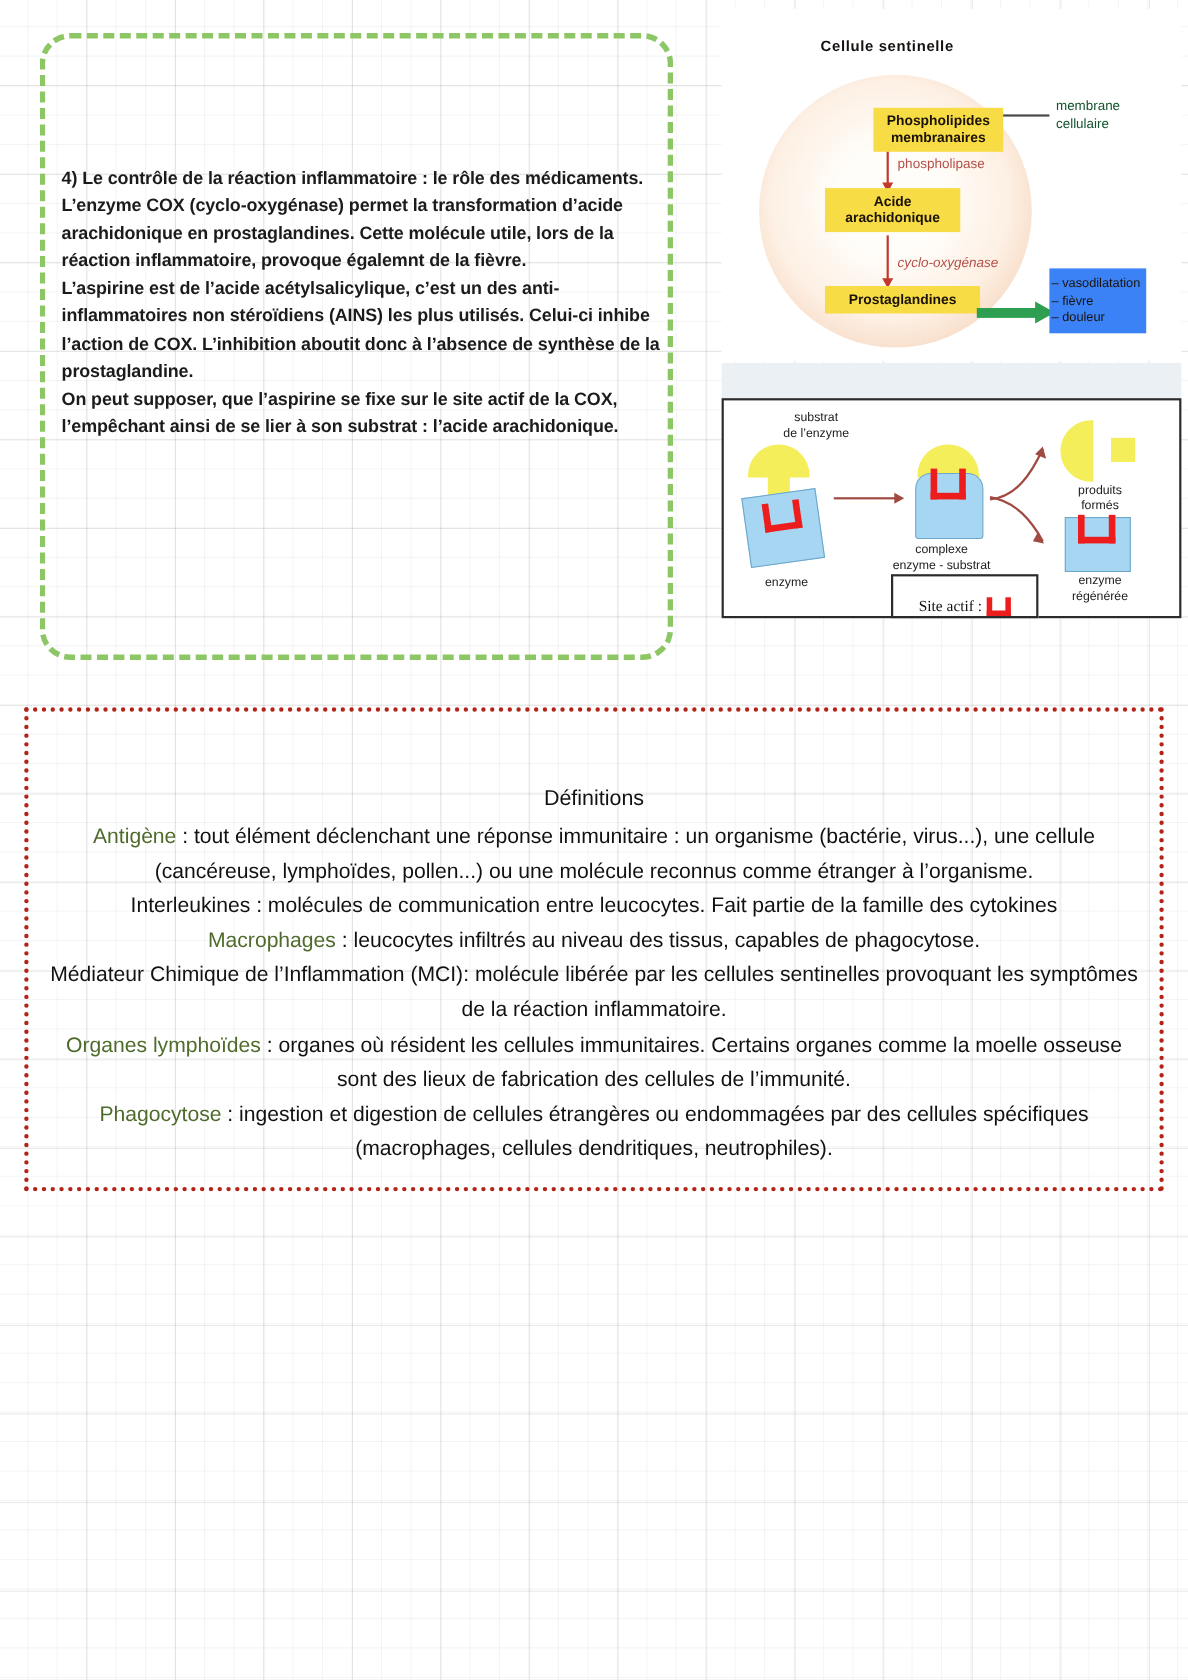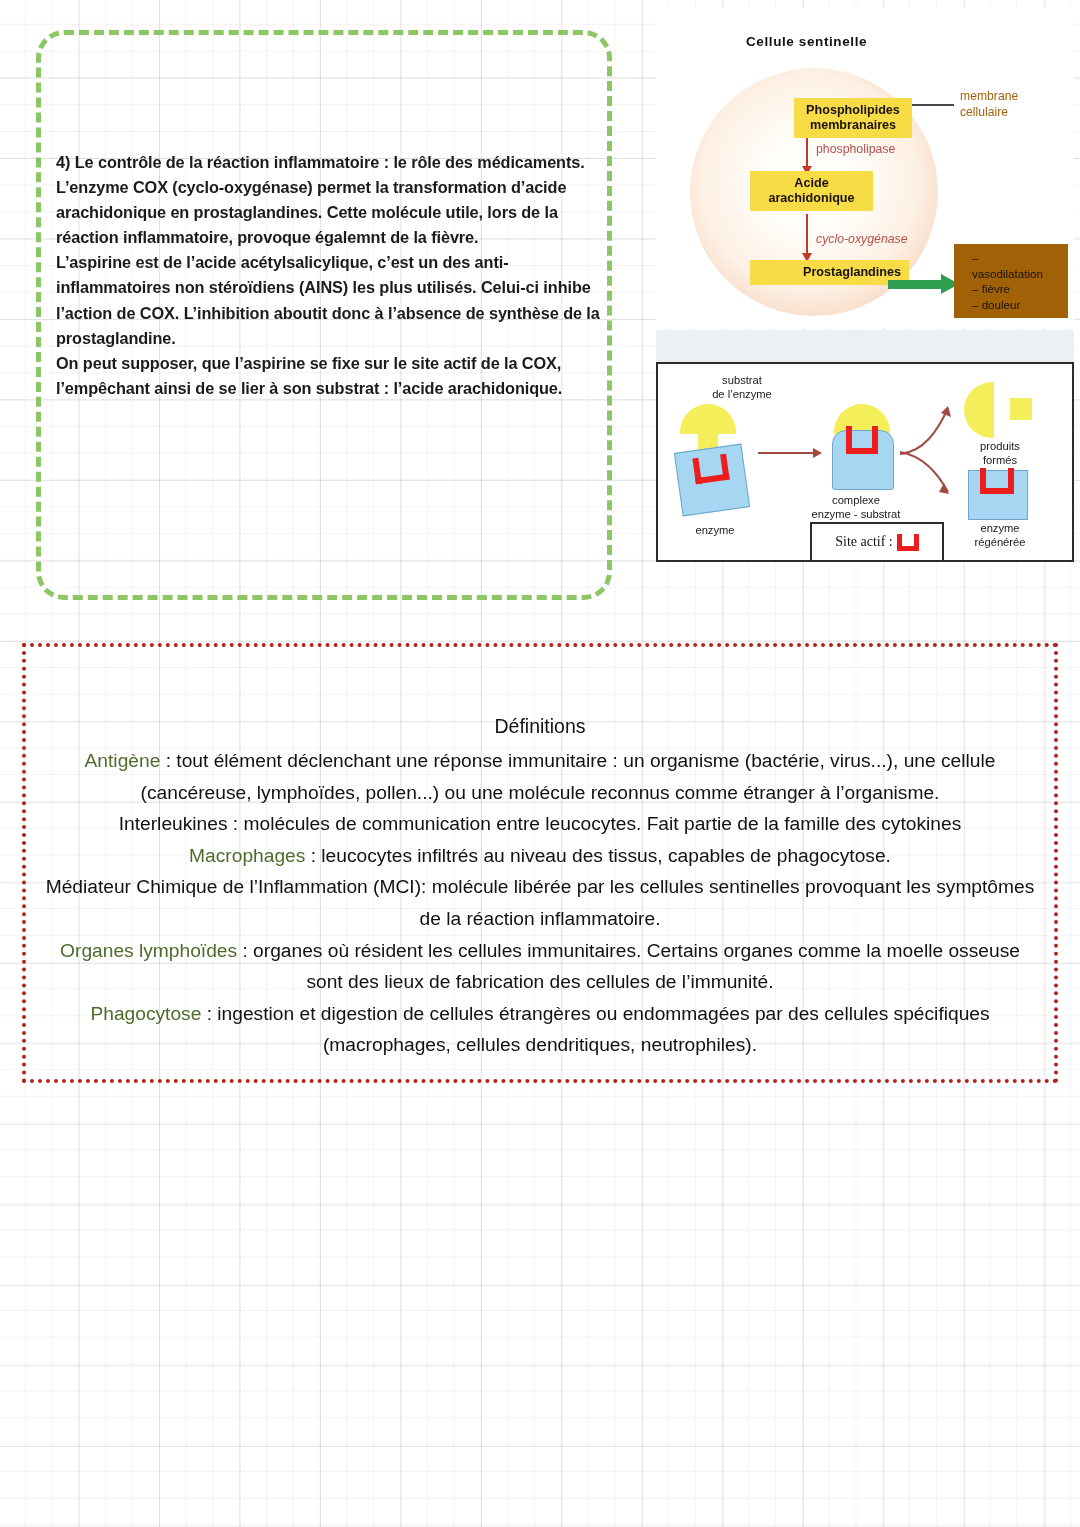--- a/index.html
+++ b/index.html
@@ -86,31 +86,31 @@
     color: #1a1208;
     font-size: 12.6px;
     font-weight: bold;
     text-align: center;
     line-height: 15px;
     padding: 5px 8px;
     box-sizing: border-box;
   }
   .ybox-phos { left: 94px; top: 90px; width: 118px; margin-left: 44px; }
   .ybox-acide { left: 94px; top: 163px; width: 123px; }
-  .ybox-prost { left: 94px; top: 252px; width: 159px; text-align: right; }
+  .ybox-prost { left: 94px; top: 252px; width: 141px; }
   .gbox {
     position: absolute;
     left: 298px;
     top: 236px;
-    width: 114px;
-    background: #a16207;
+    width: 88px;
+    background: #3b82f6;
     color: #1a1208;
     font-size: 11.6px;
     line-height: 15.5px;
-    padding: 6px 18px;
+    padding: 6px 2px;
     box-sizing: border-box;
   }
   .arrow-red-v {
     position: absolute;
     width: 2.4px;
     background: #c0392b;
   }
   .arrow-red-v::after {
     content: "";
     position: absolute;
@@ -153,21 +153,21 @@
     width: 62px;
     height: 1.6px;
     background: #4a4a4a;
   }
   .membrane-label {
     position: absolute;
     left: 304px;
     top: 80px;
     font-size: 12.2px;
     line-height: 16px;
-    color: #a16207;
+    color: #14532d;
   }
 
   
   .pale-band {
     position: absolute;
     left: 656px;
     top: 330px;
     width: 418px;
     height: 32px;
     background: #eaf0f4;
@@ -230,21 +230,21 @@
   .site-actif-box {
     position: absolute;
     left: 152px;
     top: 158px;
     width: 134px;
     height: 40px;
     background: #ffffff;
     border: 2px solid #2b2b2b;
     box-sizing: border-box;
     display: flex;
-    align-items: center;
+    align-items: flex-end;
     justify-content: center;
     gap: 4px;
     font-family: "Liberation Serif", serif;
     font-size: 14px;
     color: #111;
   }
 
   
   .defs {
     position: absolute;

